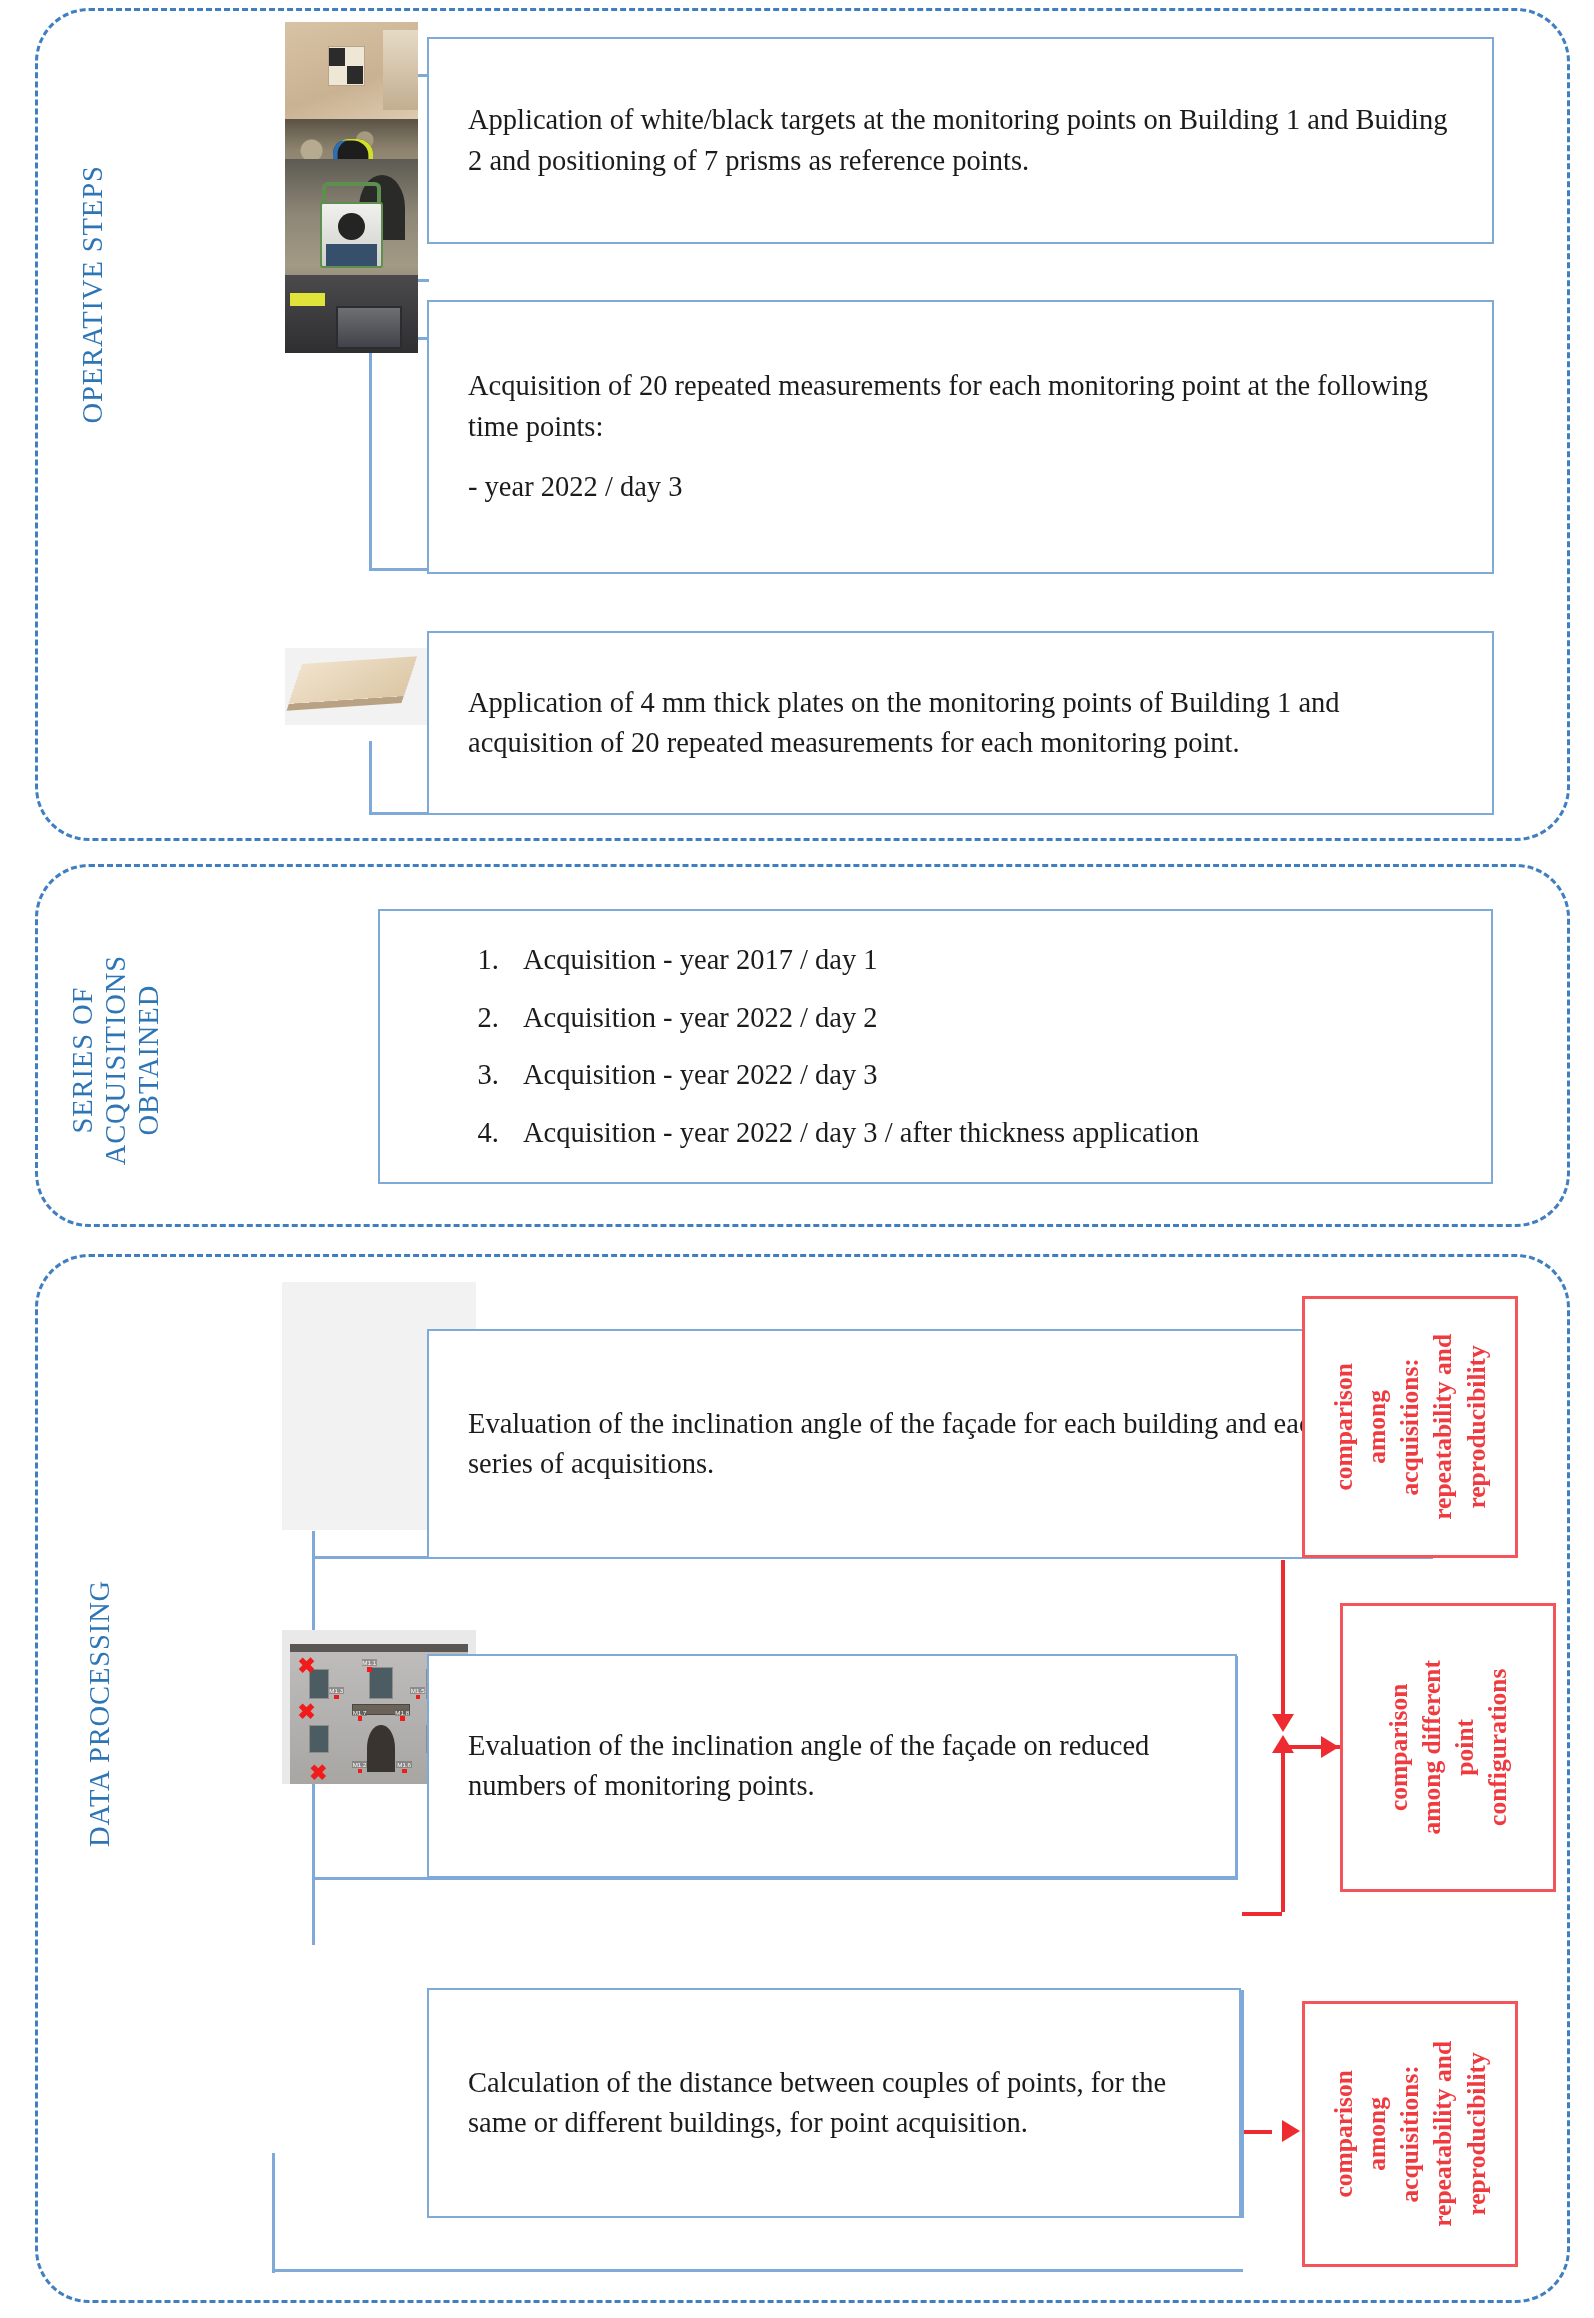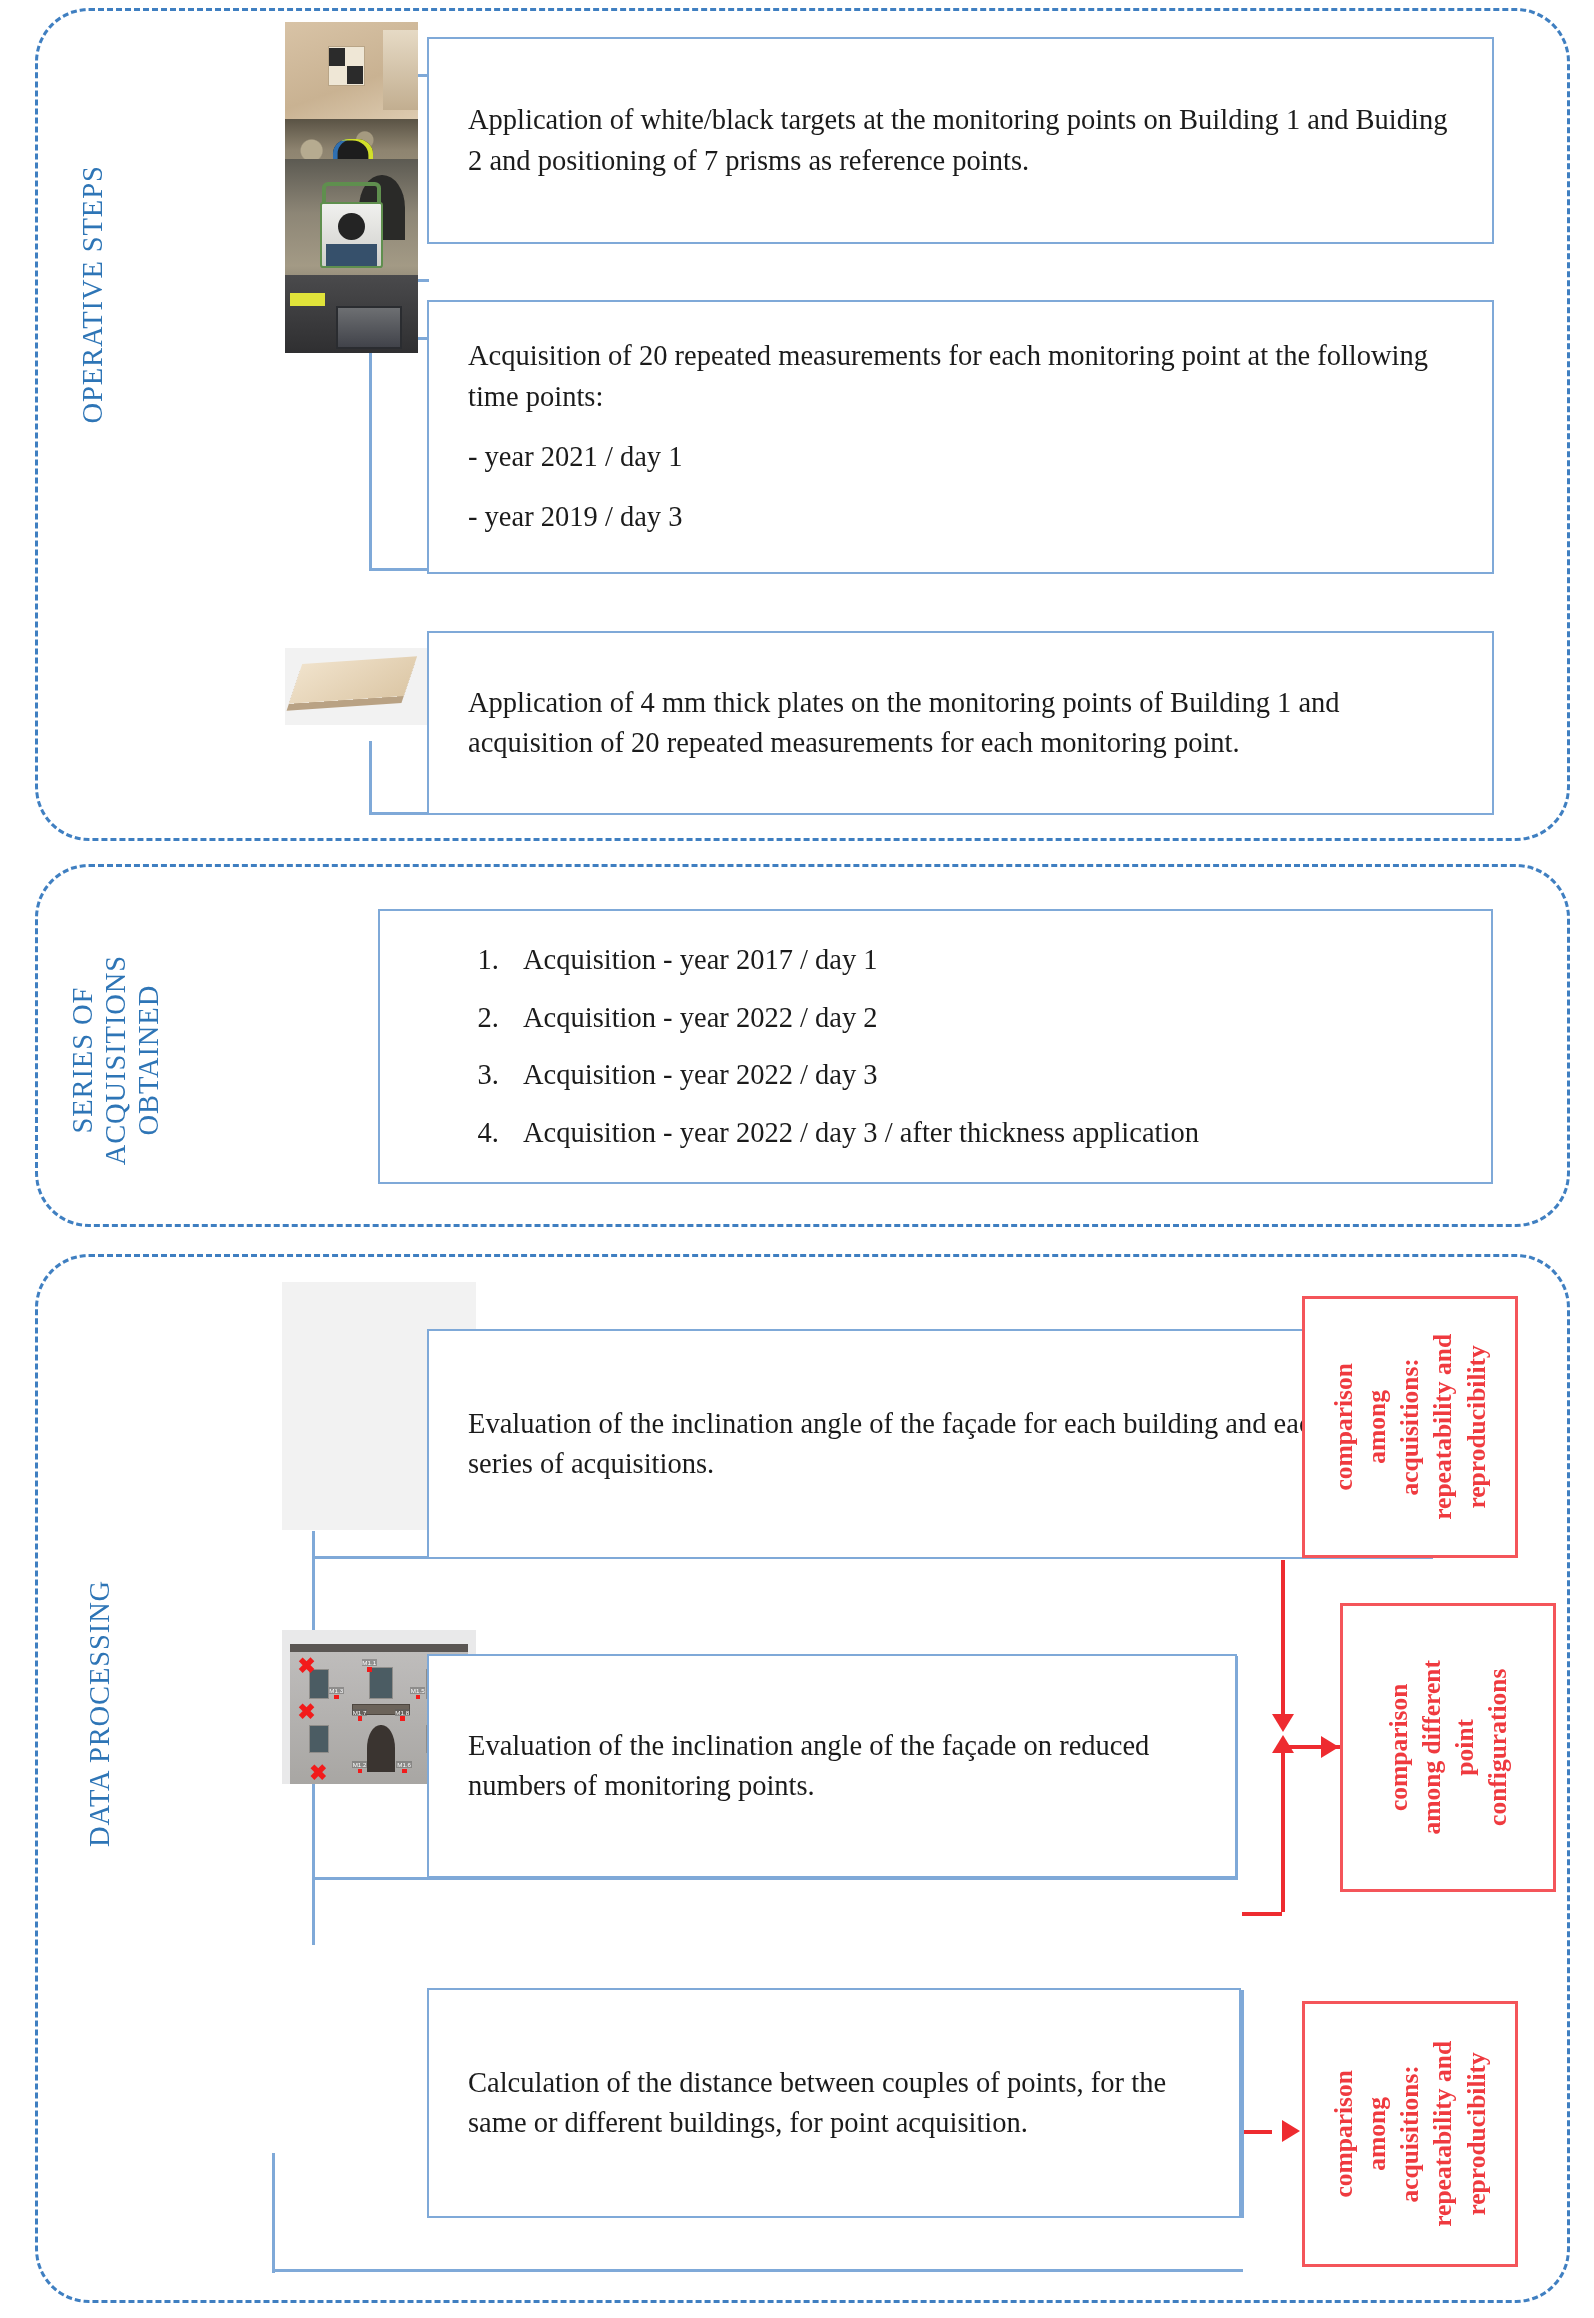--- a/index.html
+++ b/index.html
@@ -299,22 +299,21 @@
   <div class="instrument"></div>
   <div class="lens"></div>
   <div class="screen"></div>
   <div class="person"></div>
   <div class="stripe"></div>
   <div class="tablet"></div>
 </div>
 <div class="card" id="card-2">
   <div class="body">
     <p>Acquisition of 20 repeated measurements for each monitoring point at the following time points:</p>
-    <p class="sub">- year 2021 / day 1</p>
-    <p class="sub">- year 2019 / day 3</p>
+    <p class="sub">- year 2022 / day 3</p>
   </div>
 </div>
 
 <div class="thumb" id="thumb-plate">
   <div class="plate"></div>
 </div>
 <div class="card" id="card-3">
   <div class="body">
     <p>Application of 4 mm thick plates on the monitoring points of Building 1 and acquisition of 20 repeated measurements for each monitoring point.</p>
   </div>

